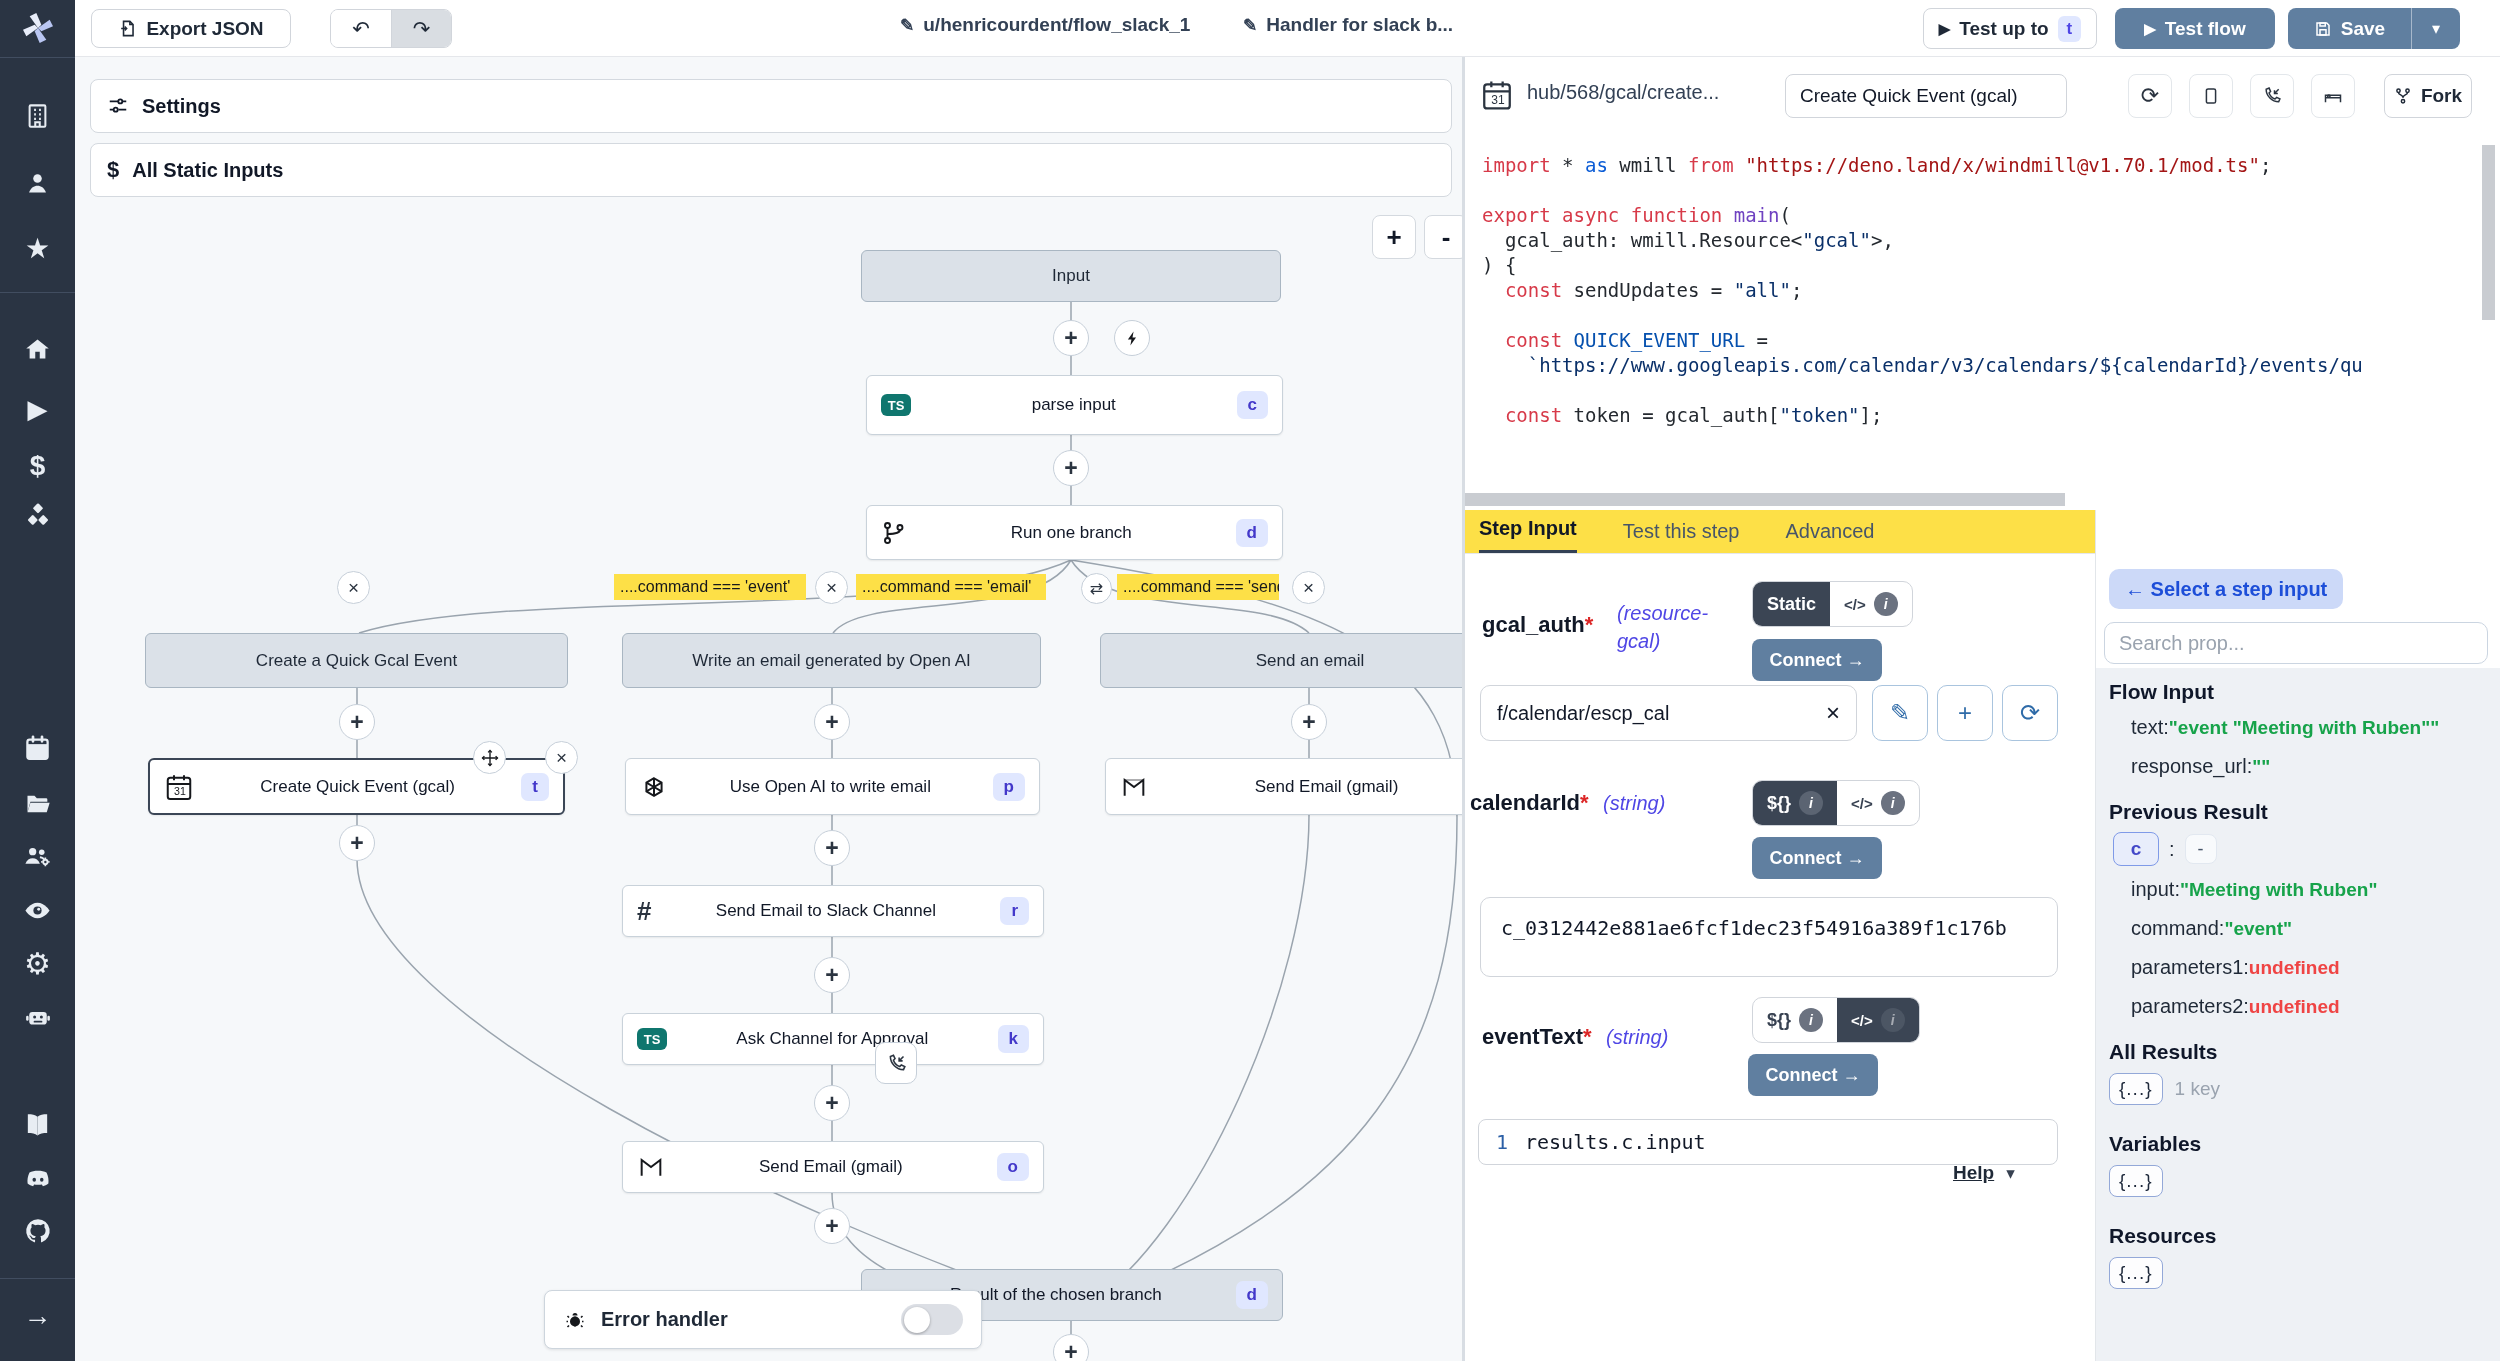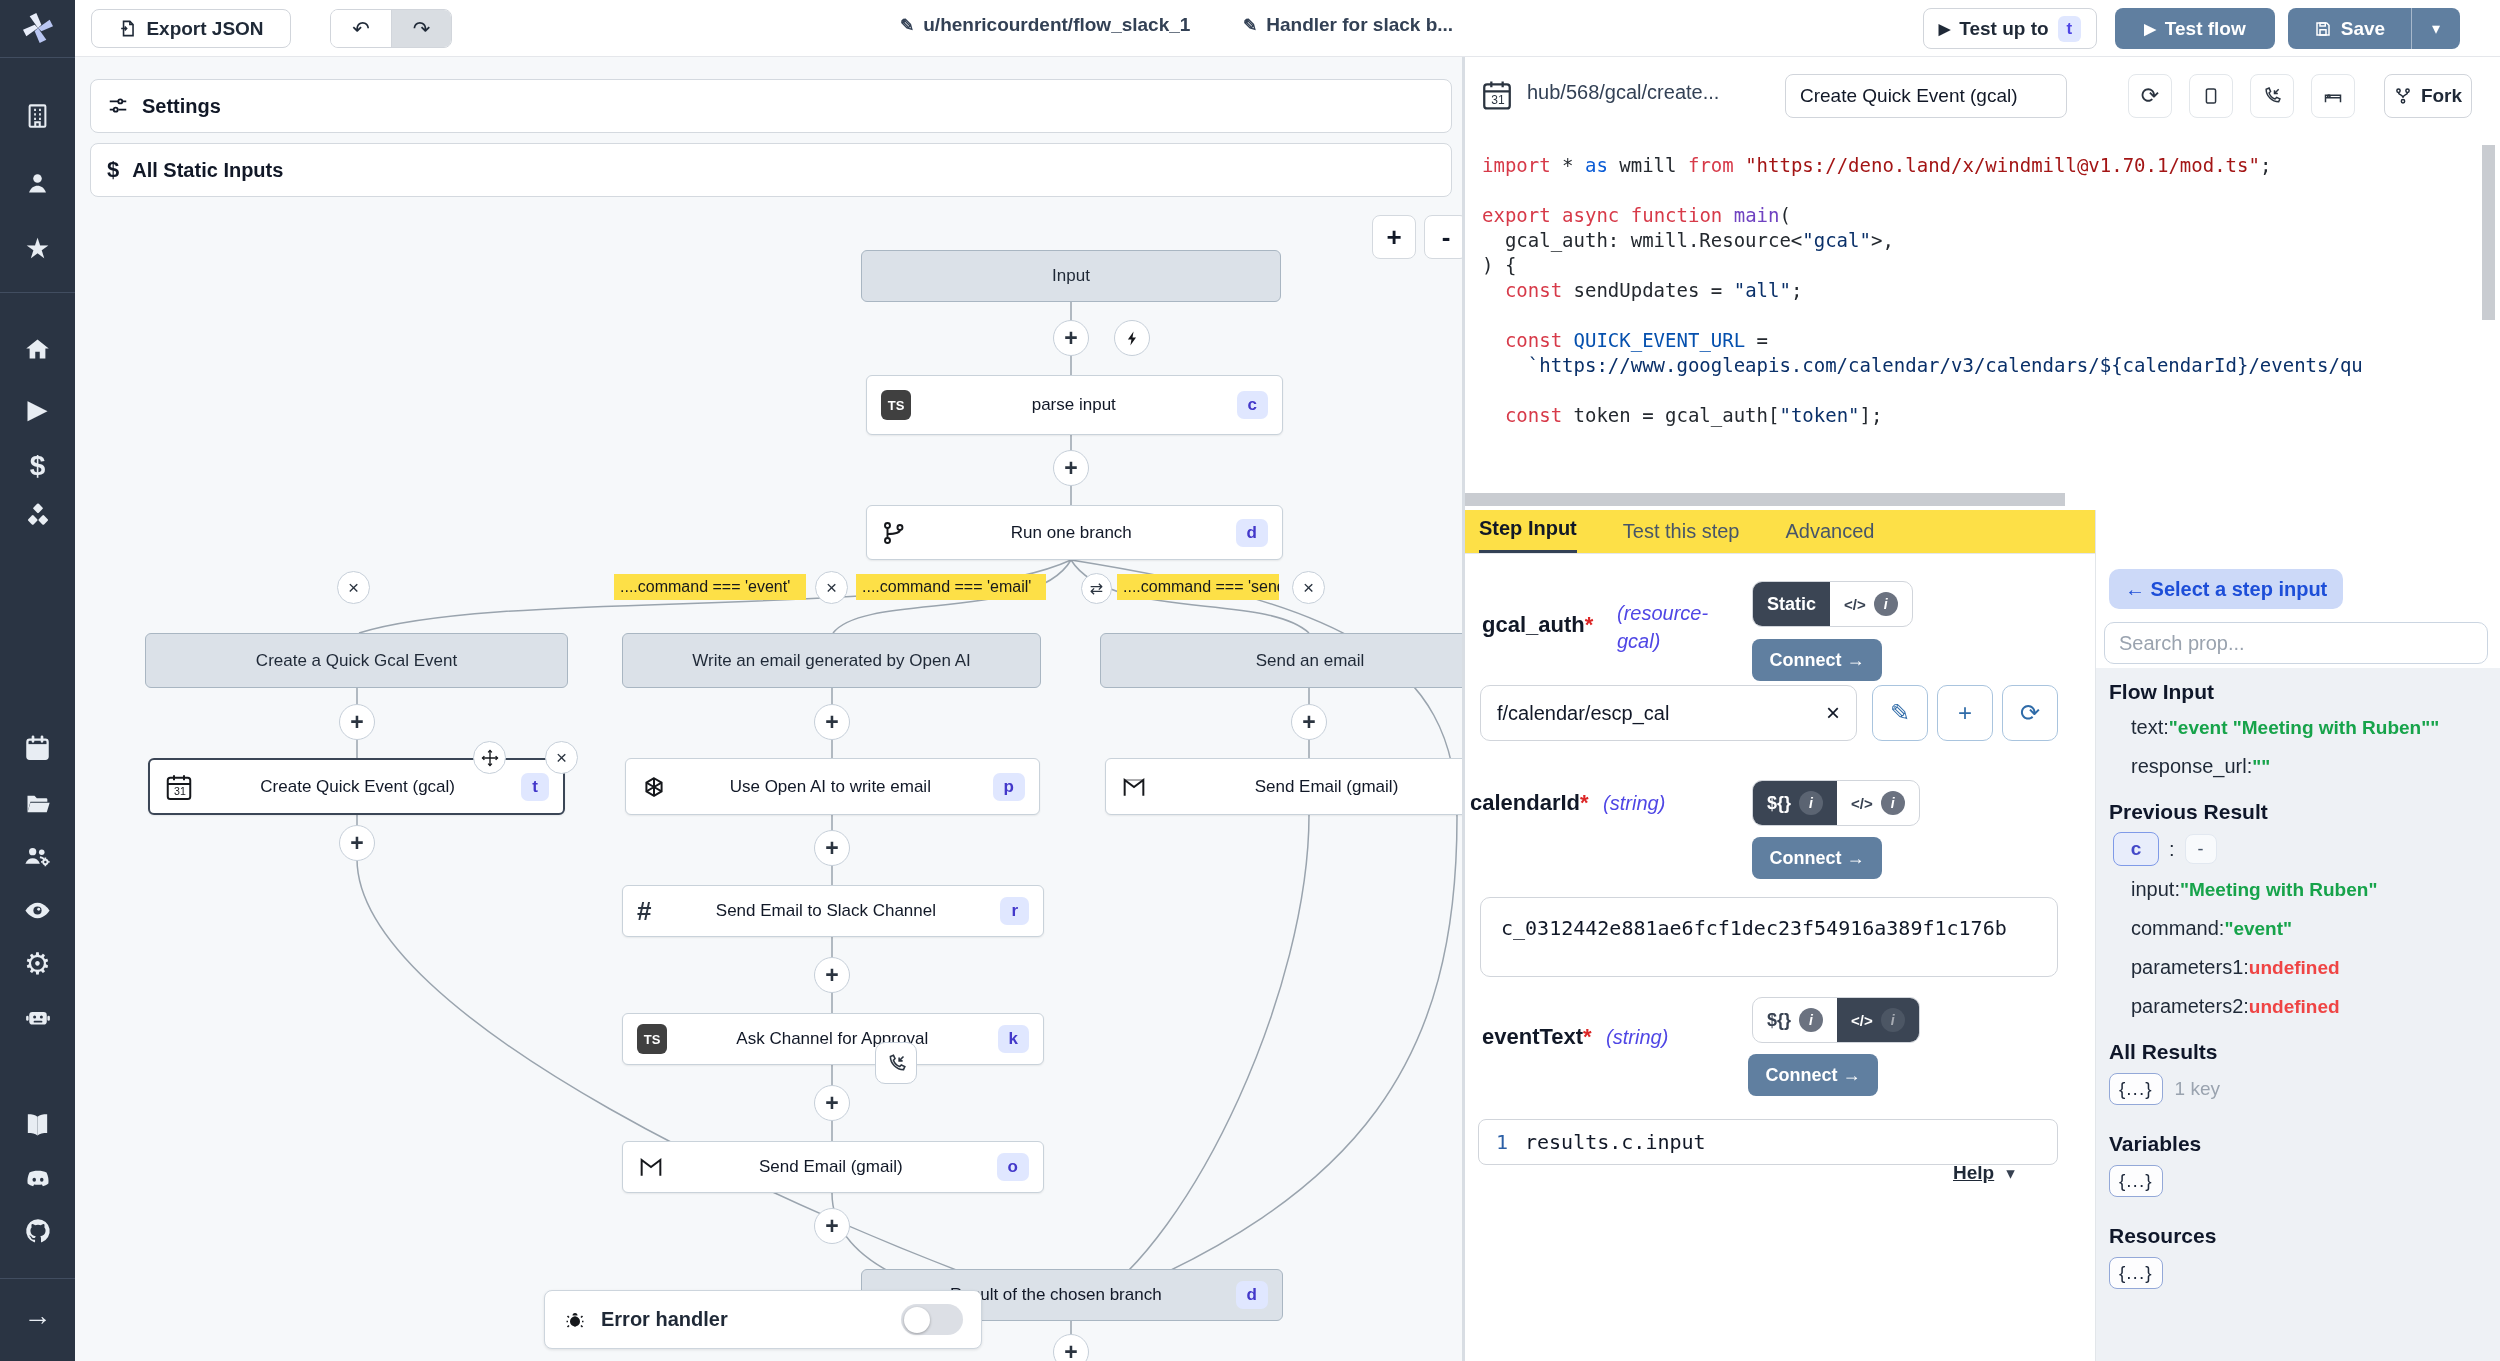--- a/index.html
+++ b/index.html
@@ -21,21 +21,21 @@
   .sdiv { position:absolute; left:0; width:75px; border-top:1px solid #414d60; }
 
   
   #flow { left:75px; top:57px; width:1387px; height:1304px; background:#f6f8fa; overflow:hidden; }
   .flowbar { position:absolute; left:15px; width:1362px; height:54px; background:#fff; border:1px solid #d4d9df; border-radius:8px; display:flex; align-items:center; gap:13px; padding:0 16px; font-size:20px; font-weight:700; color:#111827; }
   .zoombtn { position:absolute; width:44px; height:44px; background:#fff; border:1px solid #d4d9df; border-radius:8px; font-size:26px; font-weight:700; color:#111827; display:flex; align-items:center; justify-content:center; }
   .node { position:absolute; height:57px; background:#fff; border:1px solid #c9d2da; border-radius:6px; box-shadow:0 1px 2px rgba(0,0,0,.07); display:flex; align-items:center; padding:0 14px; z-index:2; }
   .gnode { position:absolute; height:55px; background:#dbe1e8; border:1px solid #a9b6c2; border-radius:6px; display:flex; align-items:center; justify-content:center; font-size:17px; color:#1f2937; z-index:2; }
   .nlabel { flex:1; text-align:center; font-size:17px; color:#111827; }
   .nbadge { background:#e0e7ff; color:#4338ca; border-radius:7px; font-size:17px; font-weight:700; padding:4px 11px; }
-  .tsicon { width:30px; height:30px; border-radius:6px; background:#404040; color:#fff; font-size:13px; font-weight:700; display:flex; align-items:center; justify-content:center; }
+  .tsicon { width:30px; height:22px; border-radius:6px; background:#0f766e; color:#fff; font-size:13px; font-weight:700; display:flex; align-items:center; justify-content:center; }
   .pluscircle { position:absolute; width:36px; height:36px; border-radius:50%; background:#fff; border:1px solid #c6cfd9; color:#2b3440; font-size:23px; font-weight:600; display:flex; align-items:center; justify-content:center; z-index:3; }
   .xcircle { position:absolute; width:33px; height:33px; border-radius:50%; background:#fff; border:1px solid #c6cfd9; color:#2b3440; font-size:19px; display:flex; align-items:center; justify-content:center; z-index:4; }
   .condlabel { position:absolute; height:26px; background:#fde047; font-size:16px; color:#16181c; display:flex; align-items:center; padding:0 6px; z-index:3; white-space:nowrap; overflow:hidden; }
   .toggle { width:62px; height:31px; border-radius:16px; background:#dcdfe5; position:relative; }
   .toggle .knob { position:absolute; left:3px; top:2.5px; width:26px; height:26px; border-radius:50%; background:#fff; box-shadow:0 1px 3px rgba(0,0,0,.3); }
 
   
   #vdivider { left:1462px; top:57px; width:3px; height:1304px; background:#d8dde3; z-index:5; }
   #codeheader { left:1465px; top:57px; width:1035px; height:75px; background:#fff; }
   .iconbtn { border:1px solid #e3e7eb; background:#fff; border-radius:8px; width:44px; height:44px; display:flex; align-items:center; justify-content:center; color:#2b3440; cursor:pointer; }

